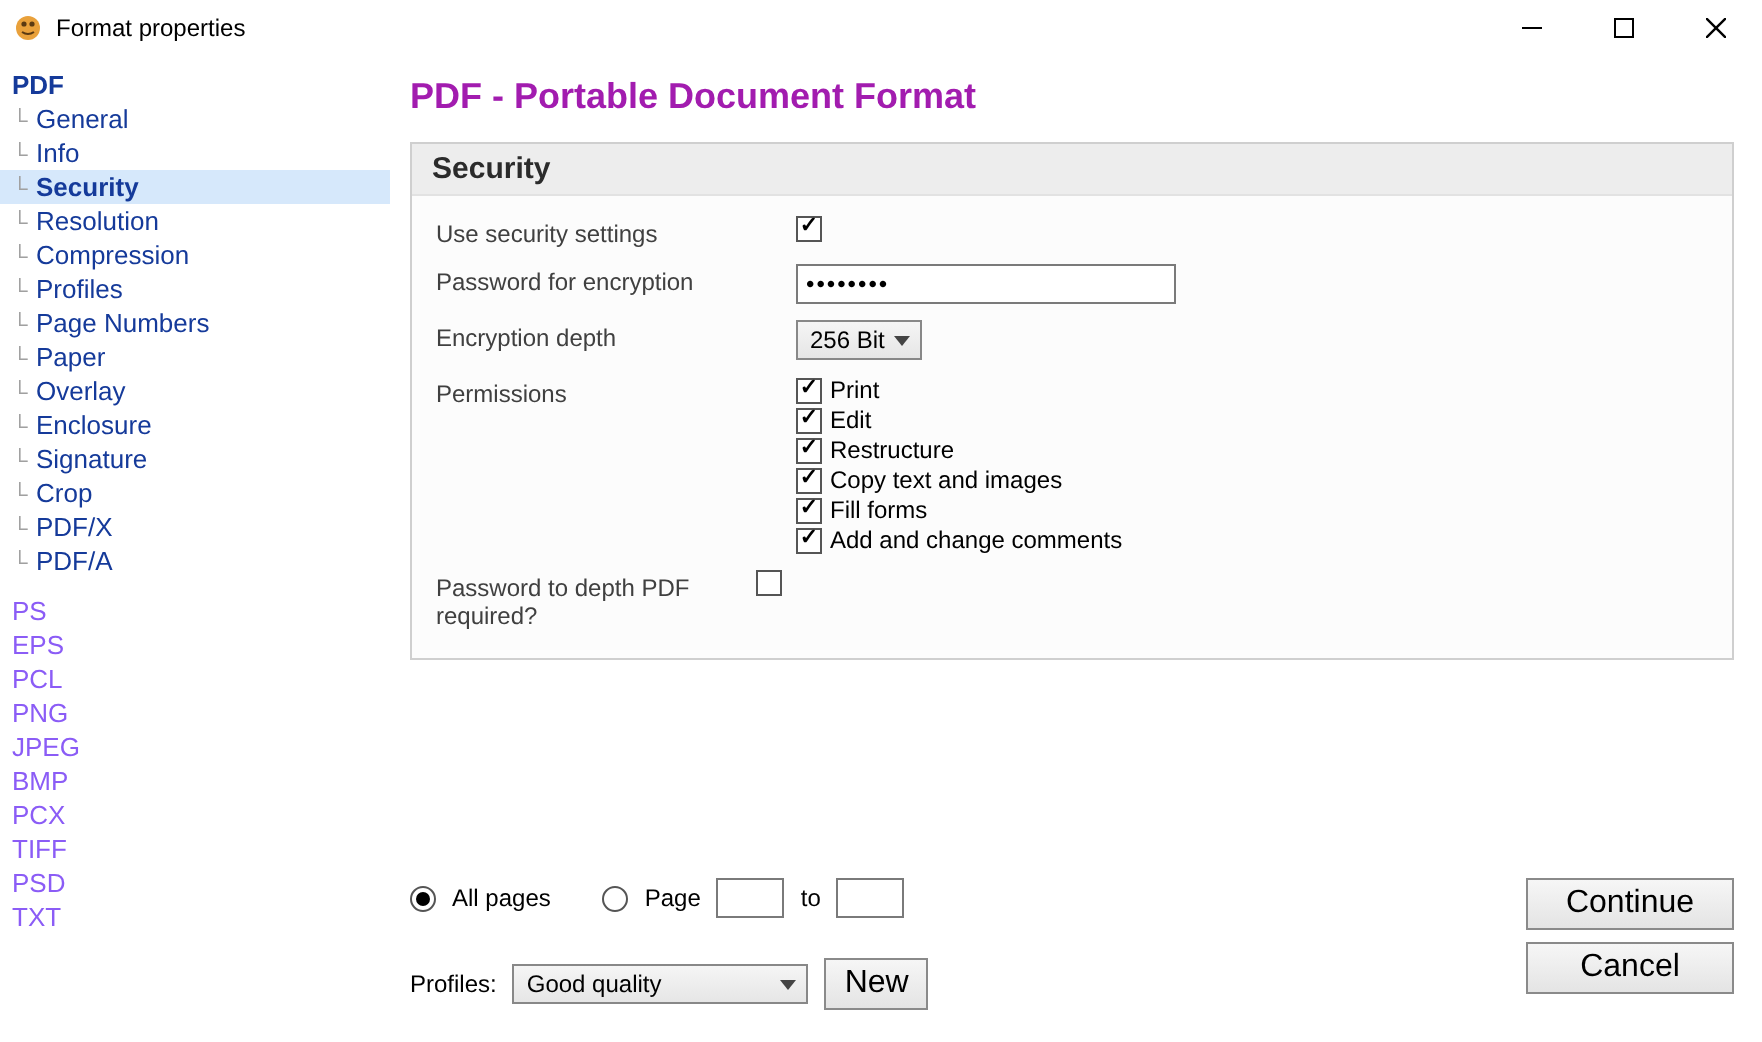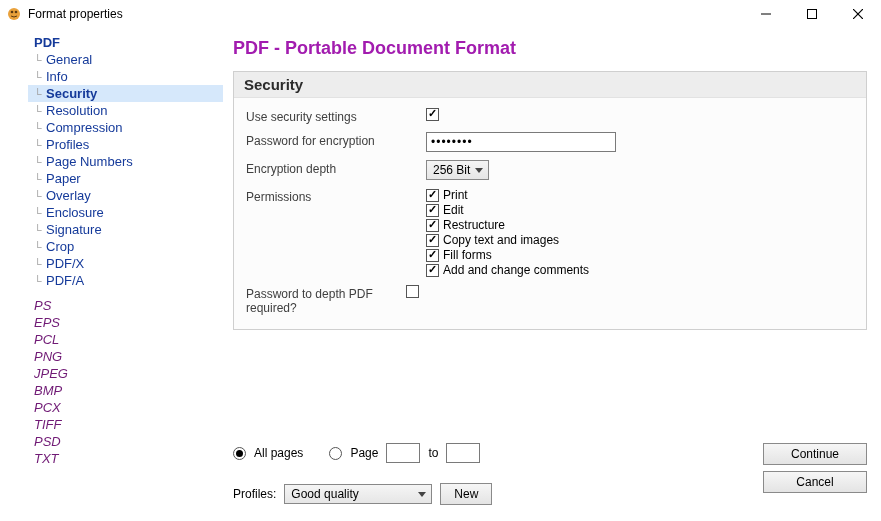--- a/index.html
+++ b/index.html
@@ -25,21 +25,20 @@
   .titlebar .spacer { flex: 1; }
   .winbtn {
     width: 46px; height: 28px;
     display: flex; align-items: center; justify-content: center;
     font-size: 12px; color: #000;
   }
 
   .body {
     display: flex;
     height: calc(521px - 28px);
-    padding-left: 28px;
   }
   .sidebar {
     width: 195px;
     padding: 6px 0 6px 0;
     font-size: 13px;
   }
   .sidebar .root {
     font-weight: bold;
     color: #153a9a;
     padding: 1px 0 1px 6px;
@@ -54,25 +53,24 @@
   .sidebar .child .tree-mark {
     color: #a0a0a0;
     width: 12px; display: inline-block;
     font-size: 11px;
   }
   .sidebar .child.selected {
     background: #d6e8fb;
     font-weight: bold;
   }
   .sidebar .fmt {
-    color: #701a75;
+    color: #8b5cf6;
     padding: 1px 0 1px 6px;
     cursor: pointer;
     font-size: 13px;
-    font-style: italic;
   }
 
   .main {
     flex: 1;
     padding: 6px 14px 6px 10px;
     display: flex; flex-direction: column;
   }
   .page-title {
     font-weight: bold;
     font-size: 18px;
@@ -165,21 +163,21 @@
   }
   .num-input {
     width: 34px; height: 20px; border: 1px solid #7a7a7a; padding: 2px 3px;
   }
   .btn {
     border: 1px solid #8a8a8a;
     background: linear-gradient(#f6f6f6,#e4e4e4);
     padding: 3px 0;
     width: 104px;
     text-align: center;
-    font-size: 12px;
+    font-size: 16px;
     cursor: pointer;
   }
   .btn.small { width: 52px; }
   .profiles-select { width: 148px; }
   .right-buttons {
     margin-left: auto;
     display: flex; flex-direction: column; gap: 6px;
     align-items: flex-end;
   }
   .footer-block { display: flex; align-items: flex-start; }

